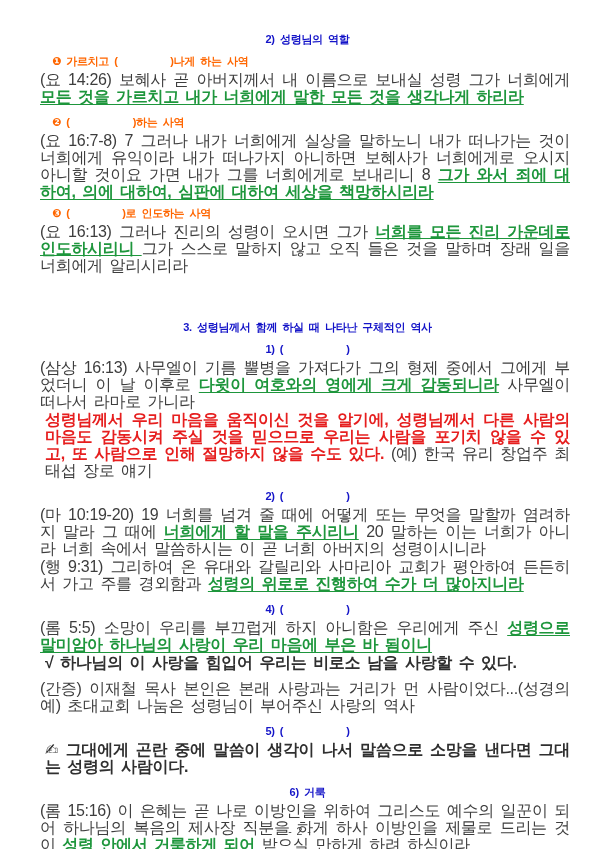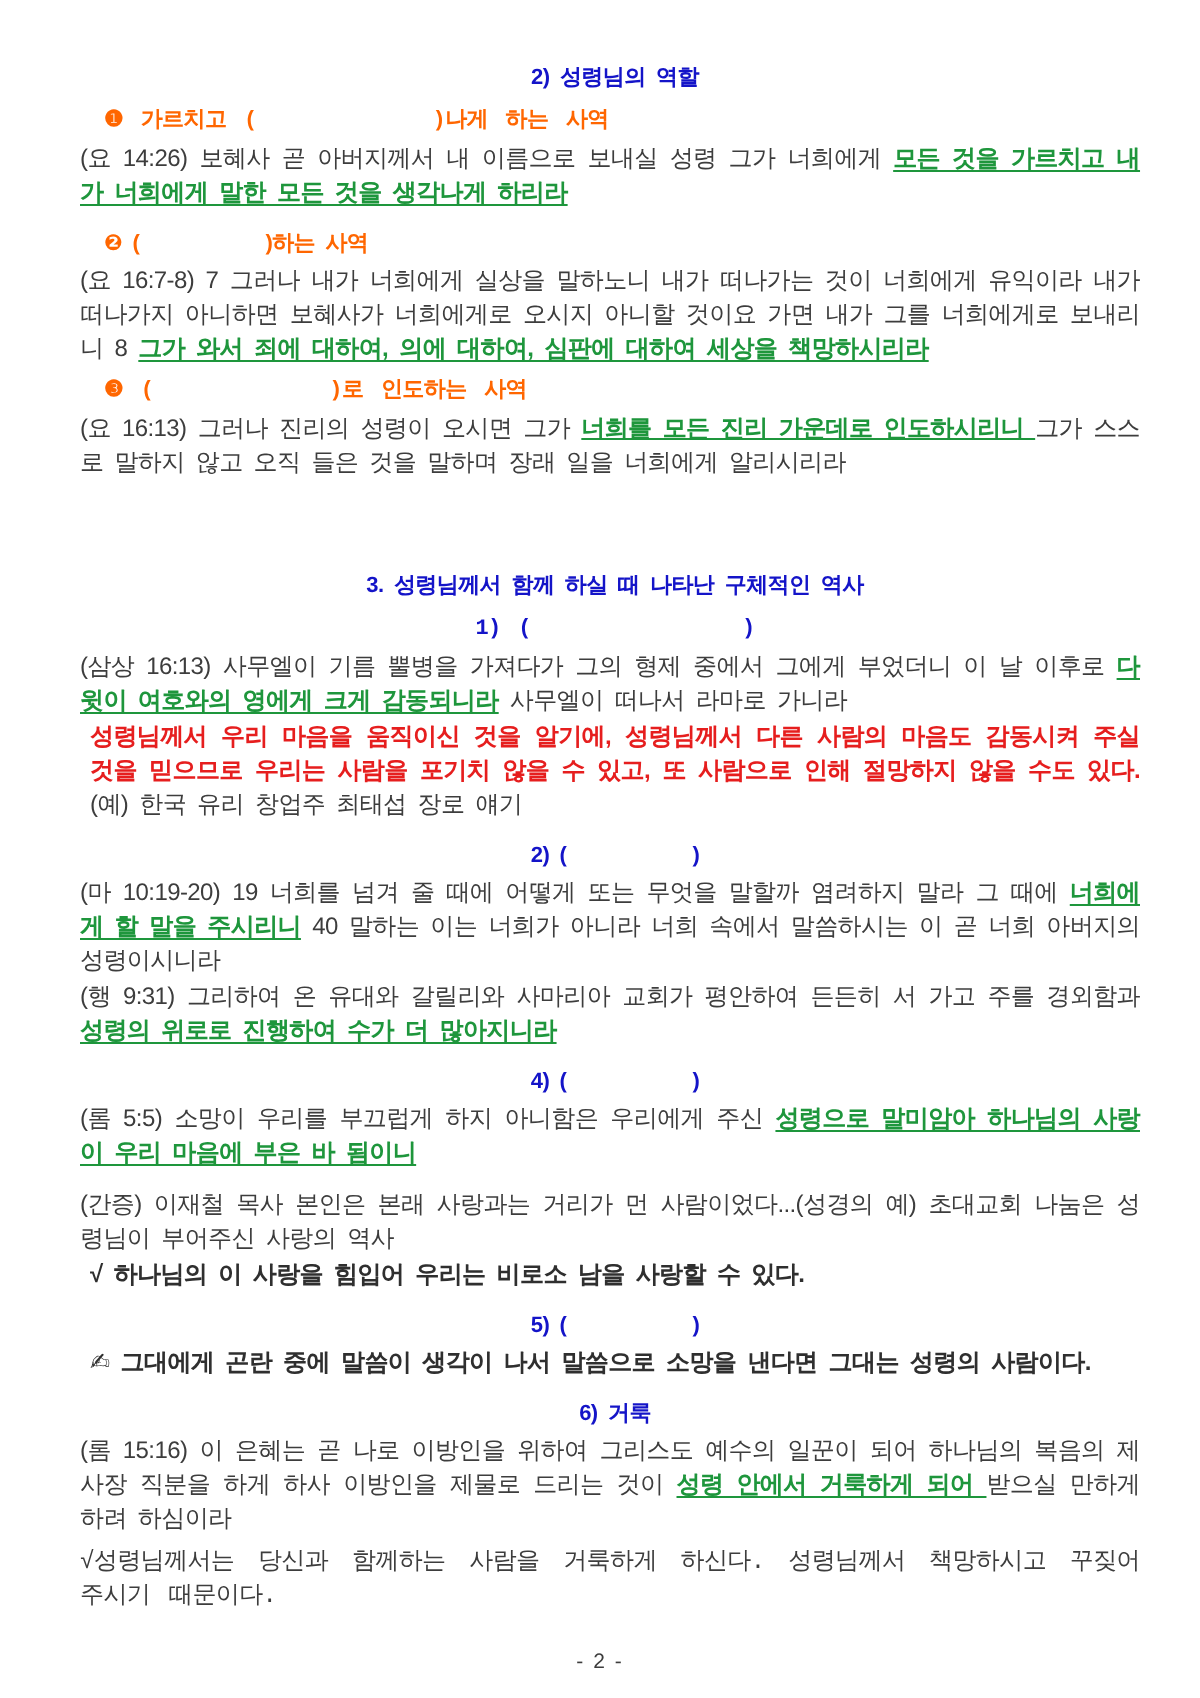--- a/index.html
+++ b/index.html
@@ -10,37 +10,37 @@
     color:#3d3d3d;
     position:relative;
     overflow:hidden;
   }
   .page {
     position:absolute; inset:0;
     padding:31px 30px 0 40px;
     box-sizing:border-box;
   }
   .block {
-    font-size:12px;
+    font-size:16px;
     line-height:17px;
     letter-spacing:-0.3px;
     word-spacing:2.5px;
     text-align:justify;
     margin:0;
   }
   .p { margin-top:1px; color:#3d3d3d; }
   .h-blue {
     color:#1414c8; font-weight:bold; font-size:11px;
     padding-left:5px; text-align:center;
   }
   .h-orange {
     color:#ff6600; font-weight:bold; font-size:11px;
     padding-left:12px; text-align:left;
   }
-  .sp-sm { margin-top:5px;font-family:Liberation Mono, monospace; }
+  .sp-sm { margin-top:5px; }
   .sp-md { margin-top:9px; }
   .sp-lg { margin-top:45px; }
   .indent-sm { padding-left:5px; }
   
   .run-t  { }
   .run-n  { color:#3d3d3d; }
   .run-gu { color:#1e963c; font-weight:bold; text-decoration:underline; text-underline-offset:2px; }
   .run-gb { color:#1e963c; font-weight:bold;text-decoration:underline; }
   .run-rb { color:#e61e1e; font-weight:bold; }
   .run-b  { color:#2f2f2f; font-weight:bold; }
@@ -61,26 +61,26 @@
       <div class="block p"><span class="run-n">(요 14:26) 보혜사 곧 아버지께서 내 이름으로 보내실 성령 그가 너희에게 </span><span class="run-gu">모든 것을 가르치고 내가 너희에게 말한 모든 것을 생각나게 하리라</span></div>
       <div class="block h-orange sp-md"><span class="run-t">❷ (&nbsp;&nbsp;&nbsp;&nbsp;&nbsp;&nbsp;&nbsp;&nbsp;&nbsp;&nbsp;&nbsp;&nbsp;)하는 사역</span></div>
       <div class="block p"><span class="run-n">(요 16:7-8) 7 그러나 내가 너희에게 실상을 말하노니 내가 떠나가는 것이 너희에게 유익이라 내가 떠나가지 아니하면 보혜사가 너희에게로 오시지 아니할 것이요 가면 내가 그를 너희에게로 보내리니 8 </span><span class="run-gu">그가 와서 죄에 대하여, 의에 대하여, 심판에 대하여 세상을 책망하시리라</span></div>
       <div class="block h-orange sp-sm"><span class="run-t">❸ (&nbsp;&nbsp;&nbsp;&nbsp;&nbsp;&nbsp;&nbsp;&nbsp;&nbsp;&nbsp;)로 인도하는 사역</span></div>
       <div class="block p"><span class="run-n">(요 16:13) 그러나 진리의 성령이 오시면 그가 </span><span class="run-gb">너희를 모든 진리 가운데로 인도하시리니 </span><span class="run-n">그가 스스로 말하지 않고 오직 들은 것을 말하며 장래 일을 너희에게 알리시리라</span></div>
       <div class="block h-blue sp-lg"><span class="run-t">3. 성령님께서 함께 하실 때 나타난 구체적인 역사</span></div>
       <div class="block h-blue sp-sm"><span class="run-t">1) (&nbsp;&nbsp;&nbsp;&nbsp;&nbsp;&nbsp;&nbsp;&nbsp;&nbsp;&nbsp;&nbsp;&nbsp;)</span></div>
       <div class="block p"><span class="run-n">(삼상 16:13) 사무엘이 기름 뿔병을 가져다가 그의 형제 중에서 그에게 부었더니 이 날 이후로 </span><span class="run-gu">다윗이 여호와의 영에게 크게 감동되니라</span><span class="run-n"> 사무엘이 떠나서 라마로 가니라</span></div>
       <div class="block p indent-sm"><span class="run-rb">성령님께서 우리 마음을 움직이신 것을 알기에, 성령님께서 다른 사람의 마음도 감동시켜 주실 것을 믿으므로 우리는 사람을 포기치 않을 수 있고, 또 사람으로 인해 절망하지 않을 수도 있다.</span><span class="run-n">  (예) 한국 유리 창업주 최태섭 장로 얘기</span></div>
       <div class="block h-blue sp-md"><span class="run-t">2) (&nbsp;&nbsp;&nbsp;&nbsp;&nbsp;&nbsp;&nbsp;&nbsp;&nbsp;&nbsp;&nbsp;&nbsp;)</span></div>
-      <div class="block p"><span class="run-n">(마 10:19-20) 19 너희를 넘겨 줄 때에 어떻게 또는 무엇을 말할까 염려하지 말라 그 때에 </span><span class="run-gu">너희에게 할 말을 주시리니</span><span class="run-n"> 40 말하는 이는 너희가 아니라 너희 속에서 말씀하시는 이 곧 너희 아버지의 성령이시니라</span></div>
+      <div class="block p"><span class="run-n">(마 10:19-20) 19 너희를 넘겨 줄 때에 어떻게 또는 무엇을 말할까 염려하지 말라 그 때에 </span><span class="run-gu">너희에게 할 말을 주시리니</span><span class="run-n"> 20 말하는 이는 너희가 아니라 너희 속에서 말씀하시는 이 곧 너희 아버지의 성령이시니라</span></div>
       <div class="block p"><span class="run-n">(행 9:31) 그리하여 온 유대와 갈릴리와 사마리아 교회가 평안하여 든든히 서 가고 주를 경외함과 </span><span class="run-gu">성령의 위로로 진행하여 수가 더 많아지니라</span></div>
       <div class="block h-blue sp-md"><span class="run-t">4) (&nbsp;&nbsp;&nbsp;&nbsp;&nbsp;&nbsp;&nbsp;&nbsp;&nbsp;&nbsp;&nbsp;&nbsp;)</span></div>
       <div class="block p"><span class="run-n">(롬 5:5) 소망이 우리를 부끄럽게 하지 아니함은 우리에게 주신 </span><span class="run-gu">성령으로 말미암아 하나님의 사랑이 우리 마음에 부은 바 됨이니</span></div>
+      <div class="block p indent-sm"><span class="run-b">√ 하나님의 이 사랑을 힘입어 우리는 비로소 남을 사랑할 수 있다.</span></div>
       <div class="block p sp-md"><span class="run-n">(간증) 이재철 목사 본인은 본래 사랑과는 거리가 먼 사람이었다...(성경의 예) 초대교회 나눔은 성령님이 부어주신 사랑의 역사</span></div>
-      <div class="block p indent-sm"><span class="run-b">√ 하나님의 이 사랑을 힘입어 우리는 비로소 남을 사랑할 수 있다.</span></div>
       <div class="block h-blue sp-md"><span class="run-t">5) (&nbsp;&nbsp;&nbsp;&nbsp;&nbsp;&nbsp;&nbsp;&nbsp;&nbsp;&nbsp;&nbsp;&nbsp;)</span></div>
       <div class="block p indent-sm"><span class="run-b">✍ 그대에게 곤란 중에 말씀이 생각이 나서 말씀으로 소망을 낸다면 그대는 성령의 사람이다.</span></div>
       <div class="block h-blue sp-md"><span class="run-t">6) 거룩</span></div>
       <div class="block p"><span class="run-n">(롬 15:16) 이 은혜는 곧 나로 이방인을 위하여 그리스도 예수의 일꾼이 되어 하나님의 복음의 제사장 직분을 하게 하사 이방인을 제물로 드리는 것이 </span><span class="run-gu">성령 안에서 거룩하게 되어 </span><span class="run-n">받으실 만하게 하려 하심이라</span></div>
       <div class="block p sp-sm"><span class="run-n">√성령님께서는 당신과 함께하는 사람을 거룩하게 하신다. 성령님께서 책망하시고 꾸짖어 주시기 때문이다.</span></div>
     </div>
 </div>
 
 <div class="footer">- 2 -</div>
 

